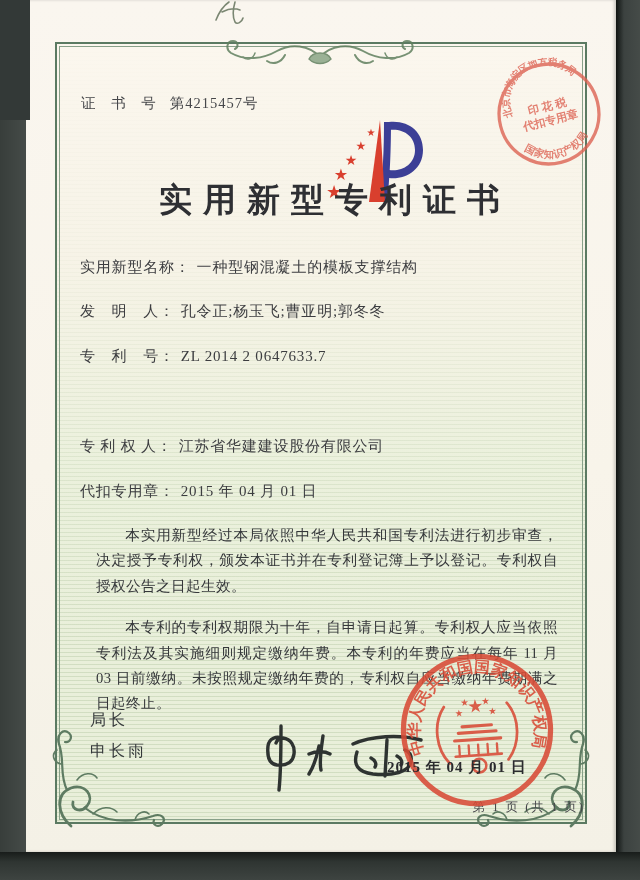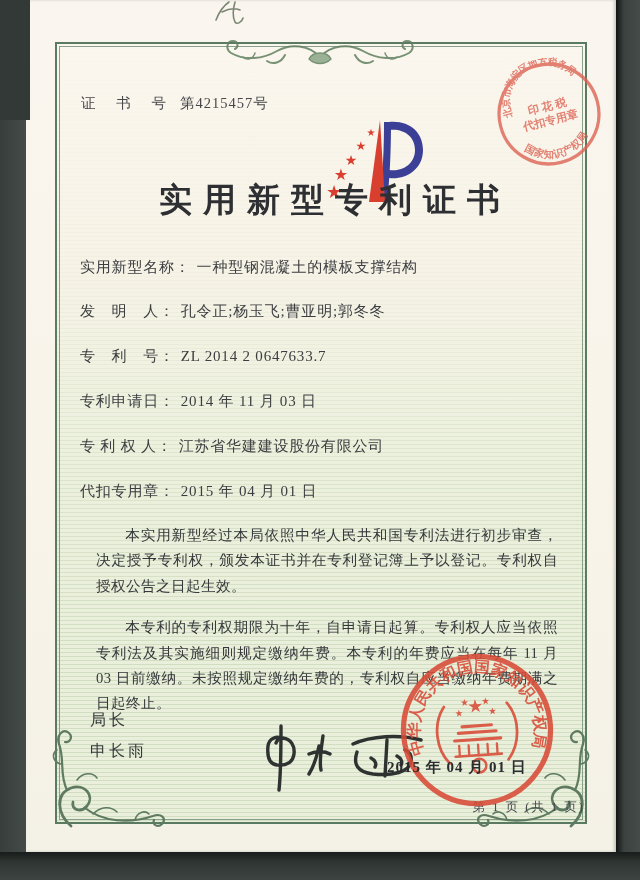--- a/index.html
+++ b/index.html
@@ -19,21 +19,21 @@
   
   .frame{position:absolute;left:55px;top:42px;width:528px;height:778px;
          border:2px solid #5b7a62;
          background:
            linear-gradient(180deg,rgba(252,247,239,.96) 0%,rgba(250,244,234,.8) 28%,rgba(238,243,224,.35) 55%,rgba(231,239,216,0) 78%),
            repeating-linear-gradient(180deg,rgba(139,168,120,.25) 0 1px,rgba(139,168,120,0) 1px 4px),
            #e9efda;}
   .frame::before{content:"";position:absolute;inset:2px;border:1px solid #88a089;pointer-events:none;}
   .abs{position:absolute;}
   .certno{left:24px;top:50px;font-size:14.5px;letter-spacing:1px;color:#46474a;}
-  .certno .lbl{letter-spacing:6px;margin-right:8px;font-family:Liberation Mono, monospace;}
+  .certno .lbl{letter-spacing:6px;margin-right:8px;}
   .title{left:0;right:0;top:134px;text-align:center;font-size:33px;font-weight:700;
          letter-spacing:11px;color:#2e2f33;padding-left:28px;}
   .fieldrow{left:23px;font-size:15px;color:#3c3d40;letter-spacing:.8px;white-space:nowrap;}
   .fieldrow .val{margin-left:6px;}
   .paras{left:23px;top:463px;width:494px;font-size:14.6px;line-height:25.4px;
          color:#35373a;text-align:justify;}
   .paras p{margin:16px;text-indent:2em;letter-spacing:.4px;}
   .signoff{left:33px;top:660px;font-size:16px;color:#34383a;letter-spacing:3px;line-height:31px;}
   .footer{left:0;right:0;bottom:6px;text-align:right;font-size:12.5px;color:#45464a;letter-spacing:2px;}
   .issue-date{left:330px;top:714px;font-size:15px;font-weight:700;color:#2a2b2e;
@@ -113,23 +113,20 @@
 
     <div class="abs fieldrow" style="top:258px">
       <span>发　明　人：</span><span class="val">孔令正;杨玉飞;曹亚明;郭冬冬</span>
     </div>
     <div class="abs fieldrow" style="top:214px">
       <span>实用新型名称：</span><span class="val">一种型钢混凝土的模板支撑结构</span>
     </div>
     <div class="abs fieldrow" style="top:303px">
       <span>专　利　号：</span><span class="val">ZL 2014 2 0647633.7</span>
     </div>
-    <div class="abs fieldrow" style="top:348px">
-      <span>专利申请日：</span><span class="val">2014 年 11 月 03 日</span>
-    </div>
     <div class="abs fieldrow" style="top:393px">
       <span>专 利 权 人：</span><span class="val">江苏省华建建设股份有限公司</span>
     </div>
     <div class="abs fieldrow" style="top:438px">
       <span>代扣专用章：</span><span class="val">2015 年 04 月 01 日</span>
     </div>
 
     <div class="abs paras">
       <p>本实用新型经过本局依照中华人民共和国专利法进行初步审查，决定授予专利权，颁发本证书并在专利登记簿上予以登记。专利权自授权公告之日起生效。</p>
       <p>本专利的专利权期限为十年，自申请日起算。专利权人应当依照专利法及其实施细则规定缴纳年费。本专利的年费应当在每年 11 月 03 日前缴纳。未按照规定缴纳年费的，专利权自应当缴纳年费期满之日起终止。</p>

